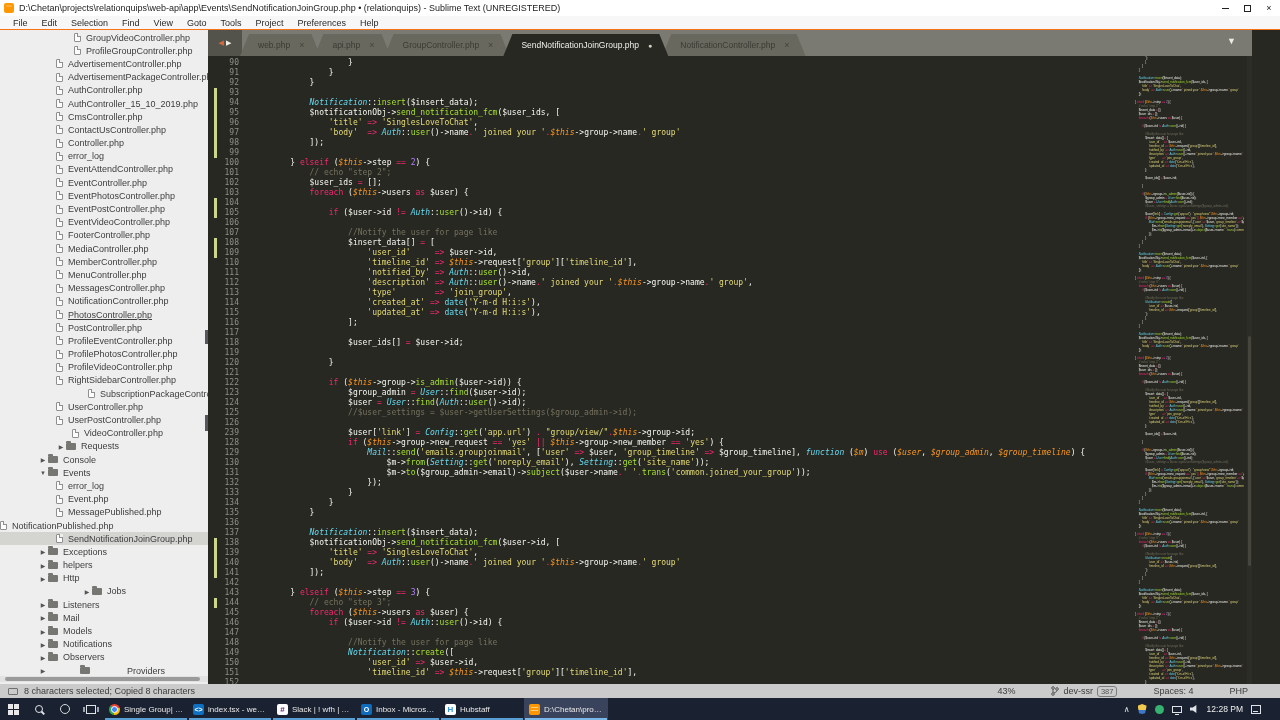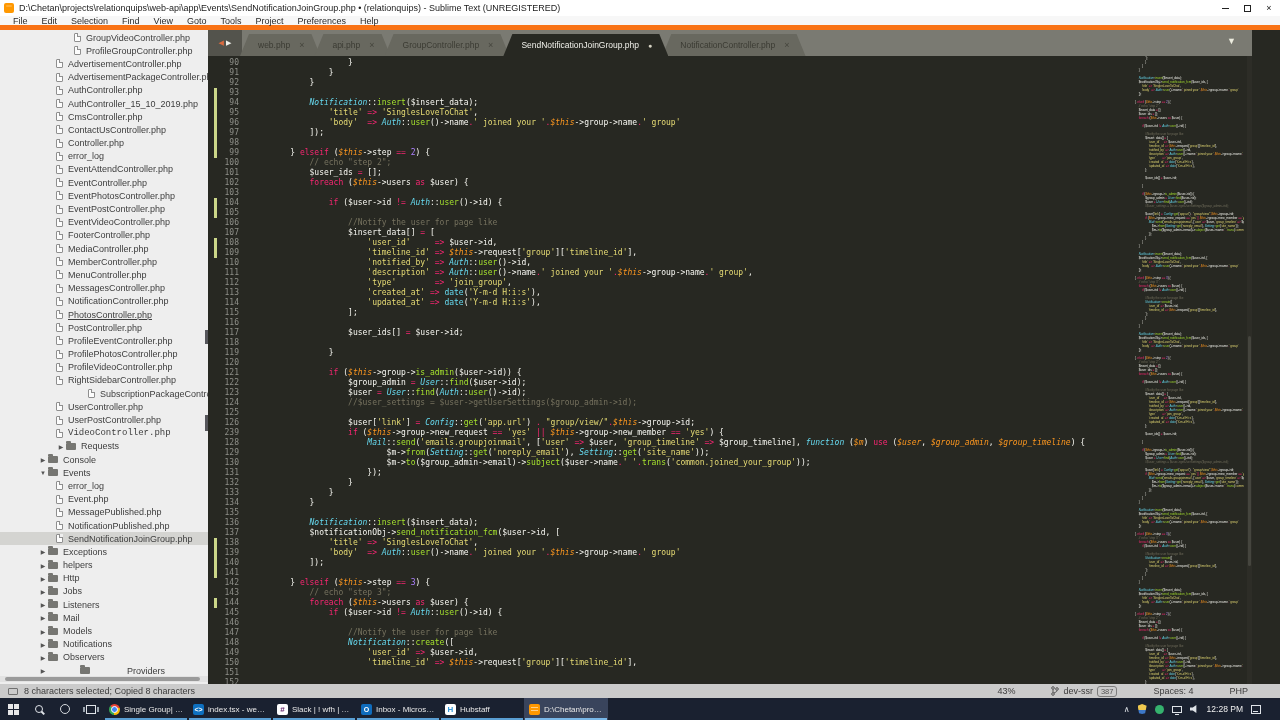--- a/index.html
+++ b/index.html
@@ -11,21 +11,21 @@
   .titlebar{position:absolute;left:0;top:0;width:1280px;height:16px;background:#ffffff;display:flex;align-items:center;padding-left:4px;z-index:30;}
   .app-icon{width:10px;height:10px;border-radius:2px;background:#ff9800;margin-right:5px;flex:0 0 auto;position:relative;}
   .app-icon::after{content:'';position:absolute;left:2px;top:2px;right:2px;height:2px;background:#fff3;border-radius:1px;}
   .title-text{font-size:9px;color:#1c1c1c;white-space:nowrap;overflow:hidden;flex:1;}
   .win-controls{display:flex;height:16px;margin-left:auto;flex:0 0 auto;}
   .wc{width:22px;height:16px;display:flex;align-items:center;justify-content:center;color:#222;font-size:9px;}
   .wc .bar{width:7px;height:1px;background:#222;display:block;}
   .wc .box{width:7px;height:7px;border:1px solid #222;display:block;}
 
   
-  .menubar{position:absolute;left:0;top:16px;width:1280px;height:14px;background:#f7f7f7;display:flex;align-items:center;padding-left:6px;gap:0;z-index:29;border-bottom:5px solid #f97316;}
+  .menubar{position:absolute;left:0;top:16px;width:1280px;height:14px;background:#f7f7f7;display:flex;align-items:center;padding-left:6px;gap:0;z-index:29;border-bottom:1px solid #f97316;}
   .menu-item{font-size:9px;color:#2a2a2a;padding:0 7px;line-height:14px;}
 
   
   .main{position:absolute;left:0;top:30px;width:1280px;height:654px;display:flex;}
 
   
   .sidebar{width:208px;height:654px;background:#eeeeee;position:relative;overflow:hidden;flex:0 0 auto;}
   .tree{position:absolute;left:0;top:1px;width:236px;}
   .srow{height:13.2px;display:flex;align-items:center;font-size:9px;color:#3d3d3d;white-space:nowrap;position:relative;}
   .srow.selected{background:#d4d4d1;}
@@ -308,21 +308,21 @@
           <div class="srow" style="padding-left: 56px;">
             <span class="file-icon"></span>
             <span class="slabel">UserController.php</span>
             <span class="dot filled"></span>
           </div>
           <div class="srow" style="padding-left: 56px;">
             <span class="file-icon"></span>
             <span class="slabel">UserPostController.php</span>
             <span class="dot filled"></span>
           </div>
-          <div class="srow" style="padding-left: 56px; font-family: Liberation Mono, monospace;">
+          <div class="srow" style="padding-left: 72px;">
             <span class="file-icon"></span>
             <span class="slabel">VideoController.php</span>
             <span class="dot filled"></span>
           </div>
           <div class="srow" style="padding-left: 56px;">
             <span class="arrow">▶</span>
             <span class="folder-icon"></span>
             <span class="slabel">Requests</span>
             <span class="dot filled"></span>
           </div>
@@ -346,21 +346,21 @@
           <div class="srow" style="padding-left: 56px;">
             <span class="file-icon"></span>
             <span class="slabel">Event.php</span>
             <span class="dot filled"></span>
           </div>
           <div class="srow" style="padding-left: 56px;">
             <span class="file-icon"></span>
             <span class="slabel">MessagePublished.php</span>
             <span class="dot filled"></span>
           </div>
-          <div class="srow" style="padding-left: 56px;">
+          <div class="srow" style="">
             <span class="file-icon"></span>
             <span class="slabel">NotificationPublished.php</span>
             <span class="dot filled"></span>
           </div>
           <div class="srow selected" style="padding-left: 56px;">
             <span class="file-icon"></span>
             <span class="slabel">SendNotificationJoinGroup.php</span>
             <span class="dot open"></span>
           </div>
           <div class="srow" style="padding-left: 38px;">
@@ -374,21 +374,21 @@
             <span class="folder-icon"></span>
             <span class="slabel">helpers</span>
             <span class="dot filled"></span>
           </div>
           <div class="srow" style="padding-left: 38px;">
             <span class="arrow">▶</span>
             <span class="folder-icon"></span>
             <span class="slabel">Http</span>
             <span class="dot filled"></span>
           </div>
-          <div class="srow" style="padding-left: 38px;">
+          <div class="srow" style="padding-left: 38px; margin-left: 44px;">
             <span class="arrow">▶</span>
             <span class="folder-icon"></span>
             <span class="slabel">Jobs</span>
             <span class="dot open"></span>
           </div>
           <div class="srow" style="padding-left: 38px;">
             <span class="arrow">▶</span>
             <span class="folder-icon"></span>
             <span class="slabel">Listeners</span>
             <span class="dot filled"></span>
@@ -536,20 +536,21 @@
             <div>151</div>
             <div>152</div>
           </div>
         <div class="code" id="code">
             <div class="cl"><span class="tk-p">                ');</span></div>
             <div class="cl"><span class="tk-p">                }</span></div>
             <div class="cl"><span class="tk-p">            }</span></div>
             <div class="cl"><span class="tk-p">        }</span></div>
             <div class="cl"><span class="tk-p"></span></div>
             <div class="cl"><span class="tk-p">        </span><span class="tk-cl">Notification</span><span class="tk-p">::</span><span class="tk-f">insert</span><span class="tk-p">($insert_data);</span></div>
+            <div class="cl"><span class="tk-p">        $notificationObj-&gt;</span><span class="tk-f">send_notification_fcm</span><span class="tk-p">($user_ids, [</span></div>
             <div class="cl"><span class="tk-p">            </span><span class="tk-s">'title'</span><span class="tk-o"> =&gt; </span><span class="tk-s">'SinglesLoveToChat'</span><span class="tk-p">,</span></div>
             <div class="cl"><span class="tk-p">            </span><span class="tk-s">'body'</span><span class="tk-p">  </span><span class="tk-o">=&gt;</span><span class="tk-p"> </span><span class="tk-cl">Auth</span><span class="tk-p">::</span><span class="tk-f">user</span><span class="tk-p">()-&gt;name</span><span class="tk-o">.</span><span class="tk-s">' joined your '</span><span class="tk-o">.</span><span class="tk-th">$this</span><span class="tk-p">-&gt;group-&gt;name</span><span class="tk-o">.</span><span class="tk-s">' group'</span></div>
             <div class="cl"><span class="tk-p">        ]);</span></div>
             <div class="cl"><span class="tk-p"></span></div>
             <div class="cl"><span class="tk-p">    } </span><span class="tk-k">elseif</span><span class="tk-p"> (</span><span class="tk-th">$this</span><span class="tk-p">-&gt;step </span><span class="tk-o">==</span><span class="tk-p"> </span><span class="tk-n">2</span><span class="tk-p">) {</span></div>
             <div class="cl"><span class="tk-p">        </span><span class="tk-c">// echo "step 2";</span></div>
             <div class="cl"><span class="tk-p">        $user_ids </span><span class="tk-o">=</span><span class="tk-p"> [];</span></div>
             <div class="cl"><span class="tk-p">        </span><span class="tk-k">foreach</span><span class="tk-p"> (</span><span class="tk-th">$this</span><span class="tk-p">-&gt;users </span><span class="tk-k">as</span><span class="tk-p"> $user) {</span></div>
             <div class="cl"><span class="tk-p"></span></div>
             <div class="cl"><span class="tk-p">            </span><span class="tk-k">if</span><span class="tk-p"> ($user-&gt;id </span><span class="tk-o">!=</span><span class="tk-p"> </span><span class="tk-cl">Auth</span><span class="tk-p">::</span><span class="tk-f">user</span><span class="tk-p">()-&gt;id) {</span></div>

